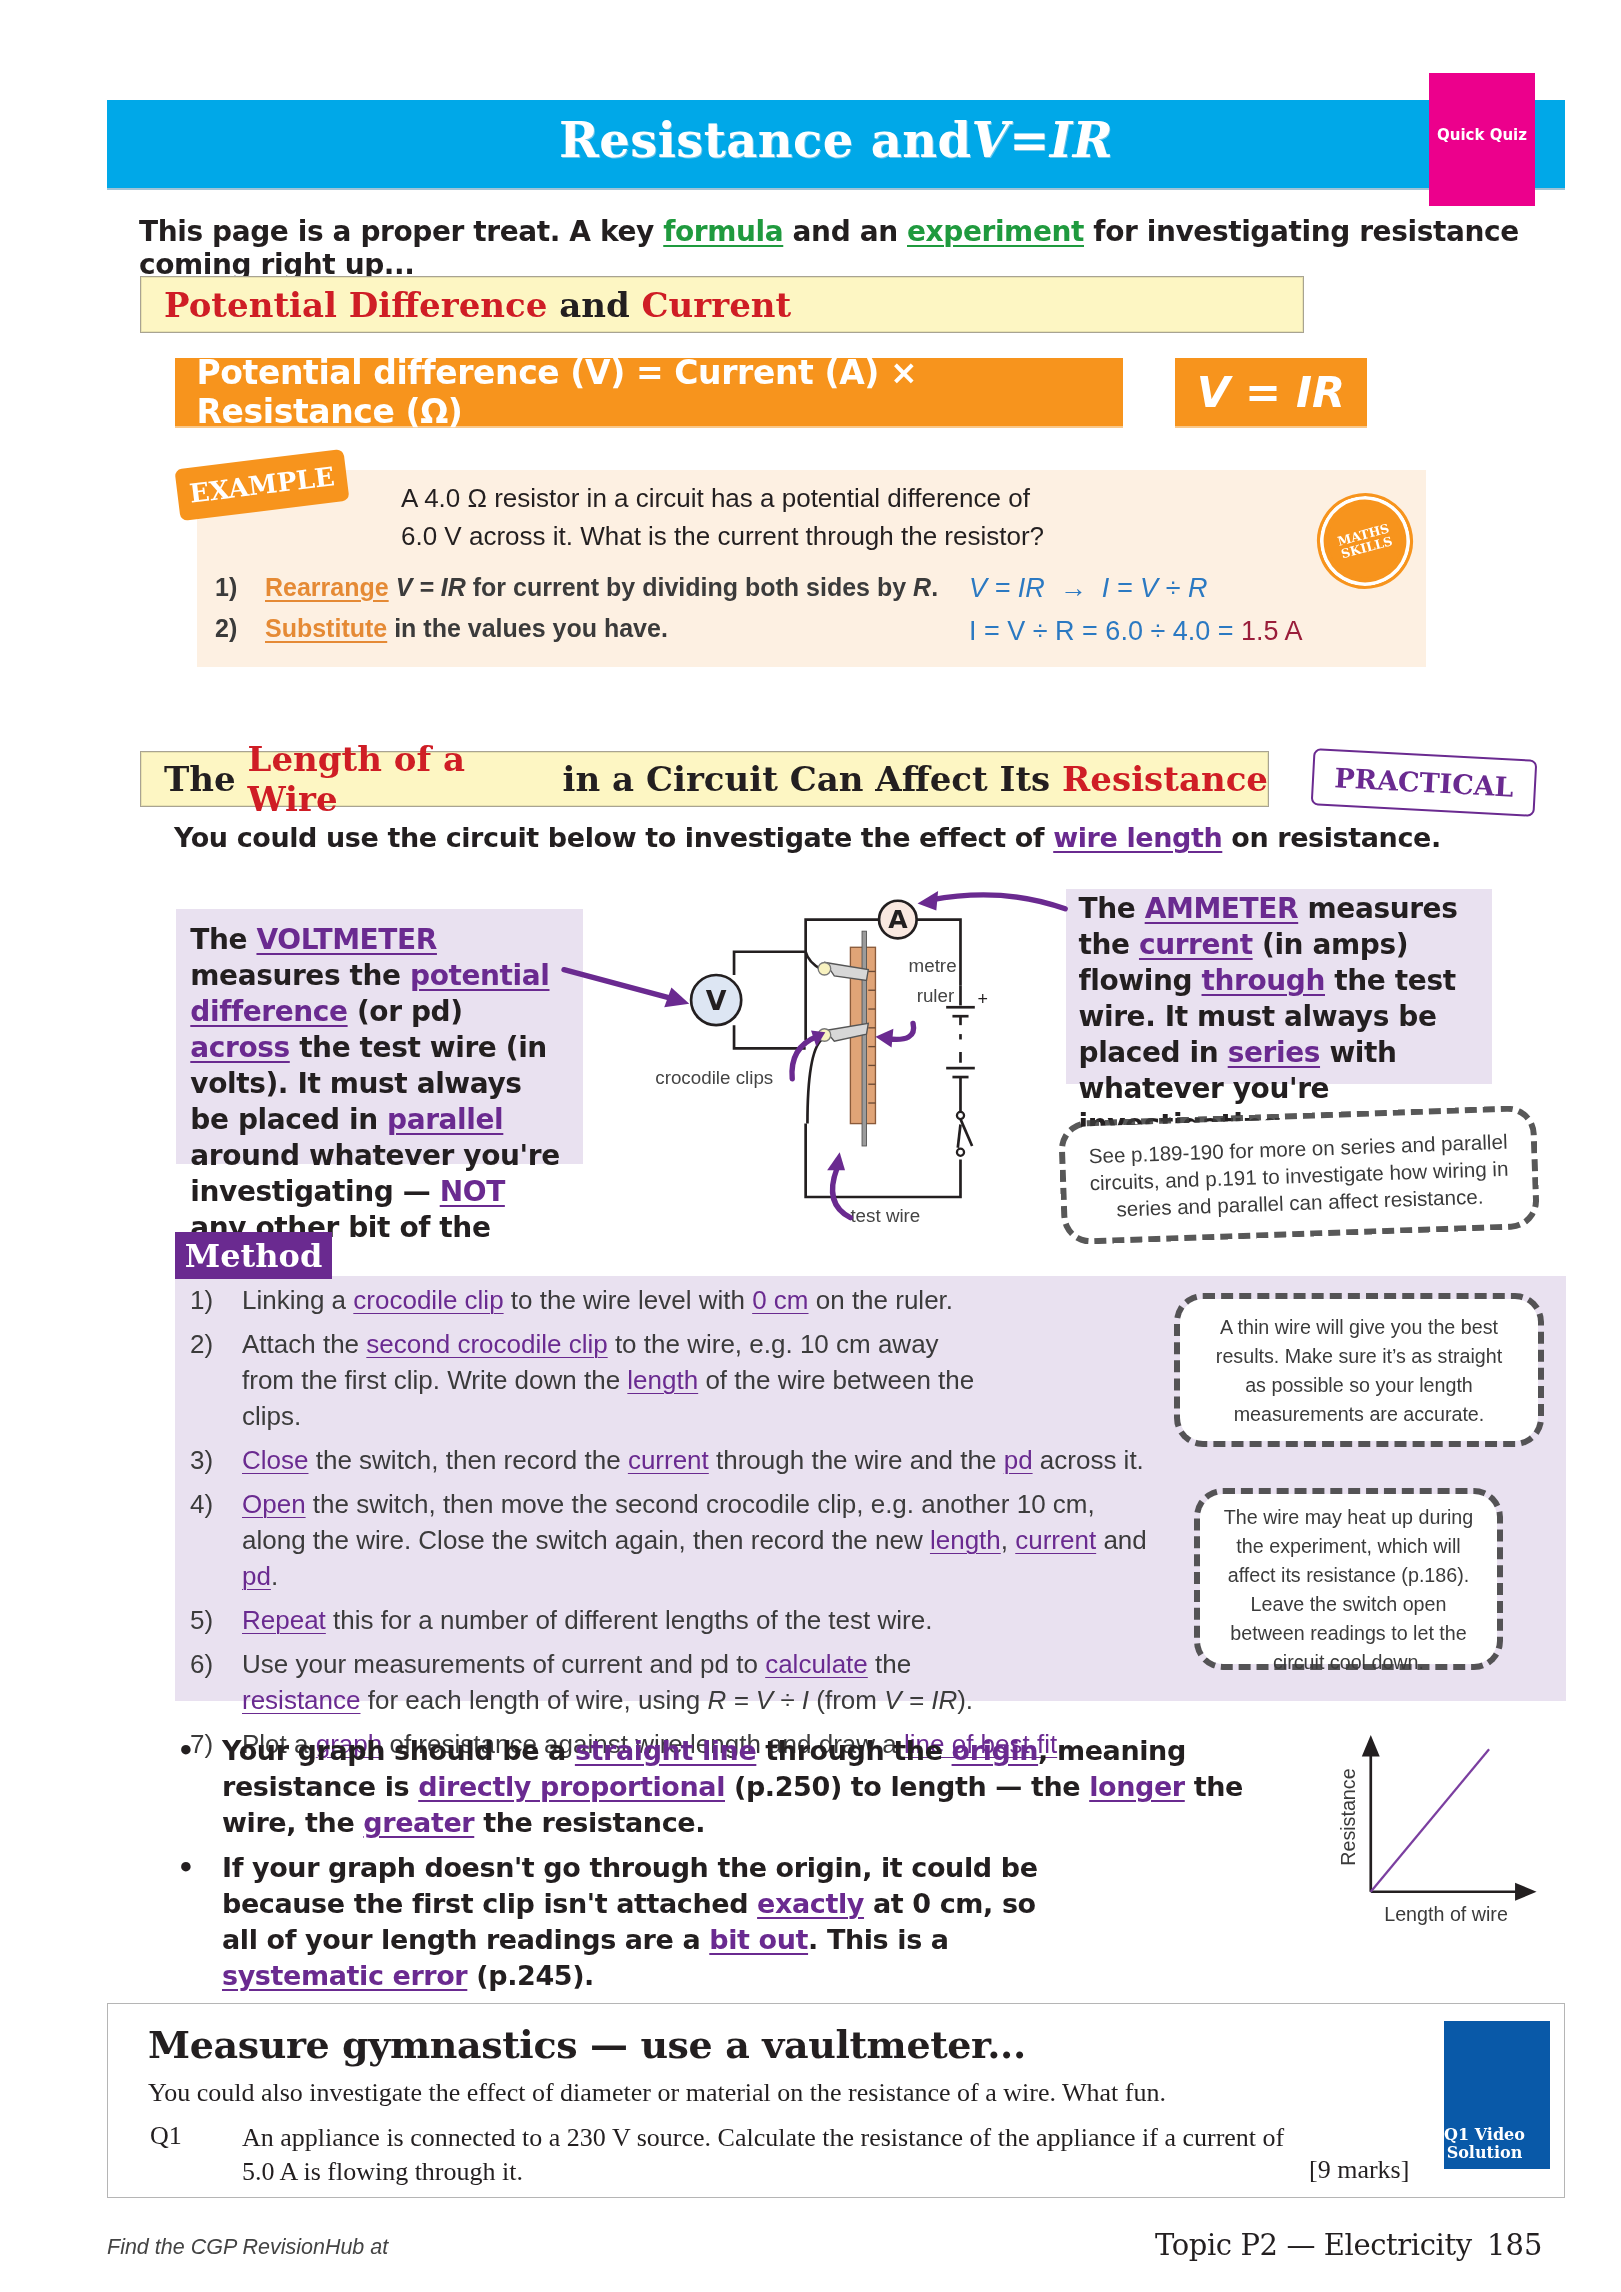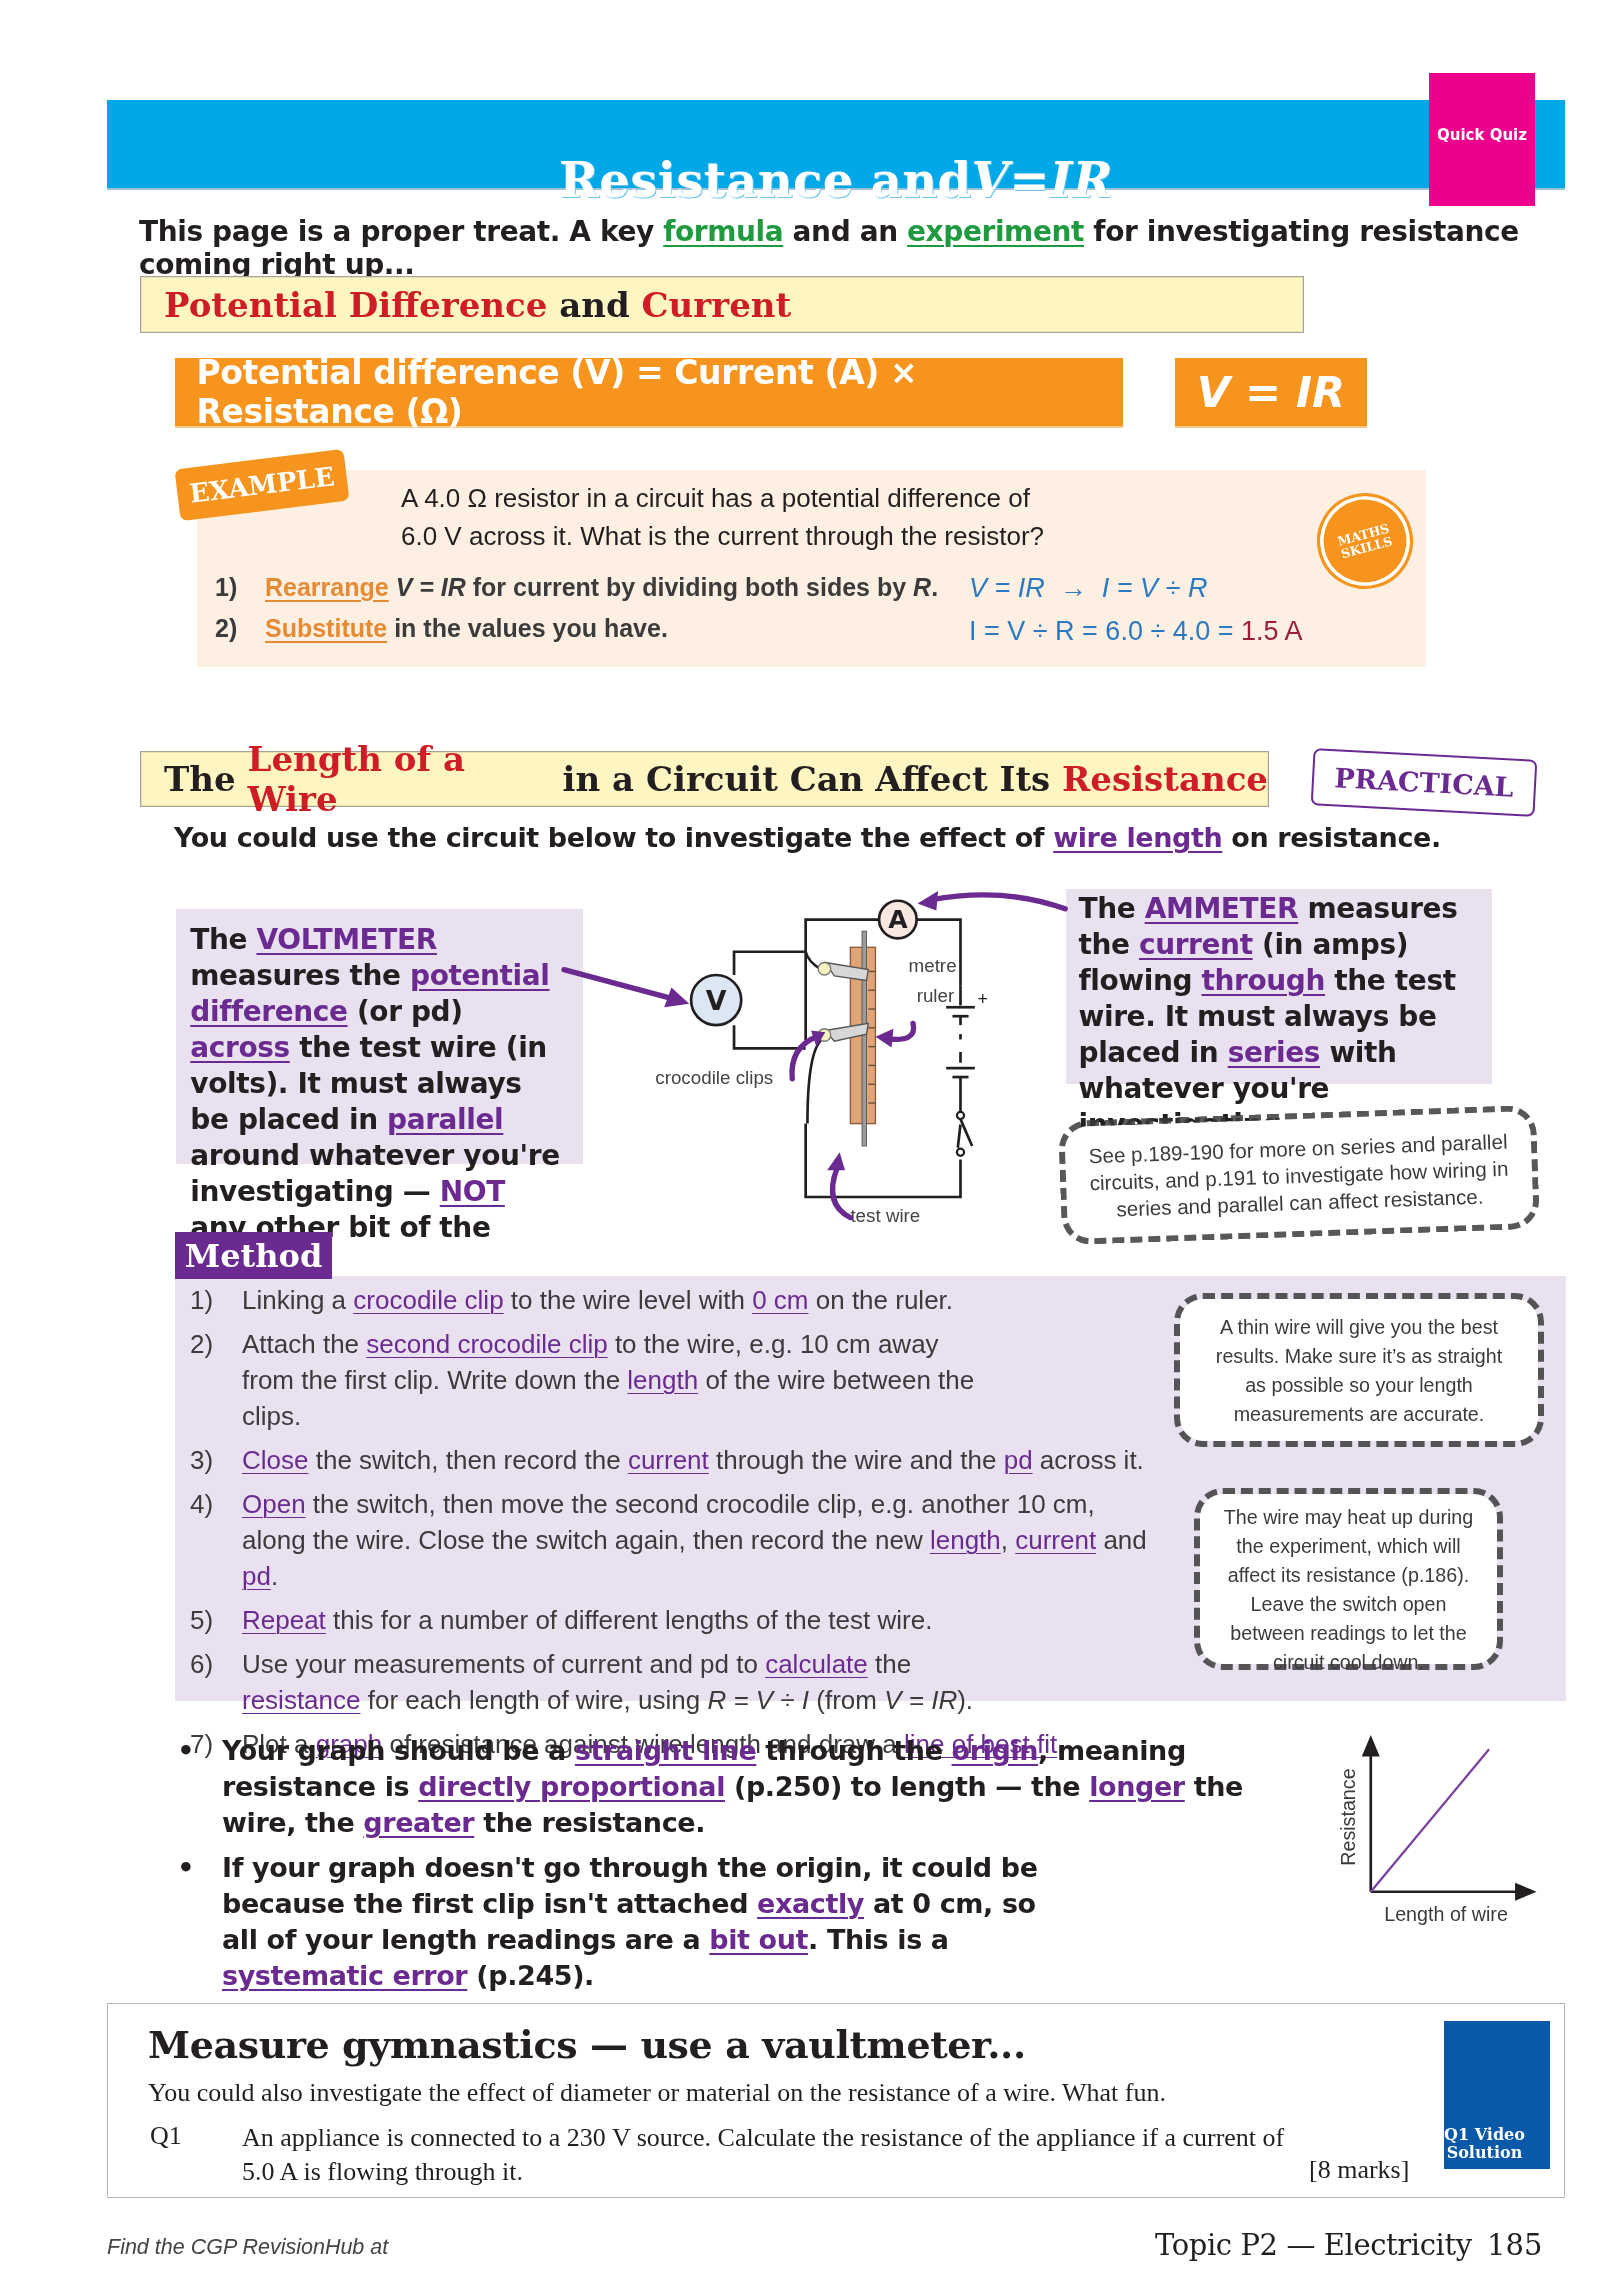--- a/index.html
+++ b/index.html
@@ -10,21 +10,21 @@
   .u { text-decoration:underline; text-underline-offset:3.6px; text-decoration-thickness:1.8px; }
   .purple { color:#6a2a90; }
   .green { color:#1f9a3e; }
   .orange-u { color:#e58a35; }
   .red { color:#cf1d25; }
   .blue { color:#2b79c2; }
   .darkred { color:#9a1e3a; }
 
   
   #title-bar { left:107px; top:100px; width:1458px; height:88px; background:#00a8e8; border-bottom:2.7px solid #9fc3d6; }
-  #title-text { left:0; top:0; width:1458px; height:80px; display:flex; align-items:center; justify-content:center; color:#fff; font-size:48px; letter-spacing:0.4px; text-shadow:0.9px 0.9px 0 #6cc6ea;margin-top:40px; }
+  #title-text { left:0; top:0; width:1458px; height:80px; display:flex; align-items:center; justify-content:center; color:#fff; font-size:48px; letter-spacing:0.4px; text-shadow:0.9px 0.9px 0 #6cc6ea; }
   #title-text i { font-style:italic; }
   #quick-quiz { left:1429px; top:73px; width:106px; height:133px; background:#ec008c; color:#fff; font-size:15px; font-weight:bold; display:flex; align-items:center; justify-content:center; padding-bottom:9px; box-sizing:border-box; cursor:pointer; }
 
   #intro { left:139px; top:215px; font-size:28px; font-weight:bold; letter-spacing:-0.4px; }
 
   .yellow-heading { background:#fdf6c3; border:1.8px solid #a8a392; box-shadow:inset 0 0 0 0.9px #e8e2b0; font-size:34px; display:flex; align-items:center; padding-left:23px; box-sizing:border-box; }
   #heading1 { left:140px; top:276px; width:1164px; height:57px; }
 
   .orange-box { background:#f7941d; color:#fff; font-size:33px; font-weight:bold; display:flex; align-items:center; box-sizing:border-box; border-bottom:2.7px solid #f9c88a; }
   #formula-words { left:175px; top:358px; width:948px; height:70px; padding-left:21.5px; letter-spacing:-0.4px; }
@@ -300,21 +300,21 @@
   <line x1="60" y1="187" x2="192" y2="28" stroke="#7b3fa0" stroke-width="2.5"></line>
   <text x="0" y="0" transform="translate(42,158) rotate(-90)" font-family="Liberation Sans, sans-serif" font-size="22" fill="#3b3b3b">Resistance</text>
   <text x="75" y="220" font-family="Liberation Sans, sans-serif" font-size="22" fill="#3b3b3b">Length of wire</text>
 </svg>
 
 <div class="abs" id="quiz-box"></div>
 <div class="abs slab" id="quiz-title">Measure gymnastics — use a vaultmeter...</div>
 <div class="abs" id="quiz-sub">You could also investigate the effect of diameter or material on the resistance of a wire.  What fun.</div>
 <div class="abs" id="quiz-q-num">Q1</div>
 <div class="abs" id="quiz-q-text">An appliance is connected to a 230 V source.  Calculate the resistance of the appliance if a current of 5.0 A is flowing through it.</div>
-<div class="abs" id="quiz-marks">[8 marks]</div>
+<div class="abs" id="quiz-marks">[9 marks]</div>
 <div class="abs" id="video-tile">
   <span style="width:81px;display:block">Q1 Video Solution</span>
 </div>
 
 <div class="abs" id="footer-left">Find the CGP RevisionHub at</div>
 <div class="abs" id="footer-topic">Topic P2 — Electricity</div>
 <div class="abs" id="footer-page">185</div>
 
 
 </body></html>

